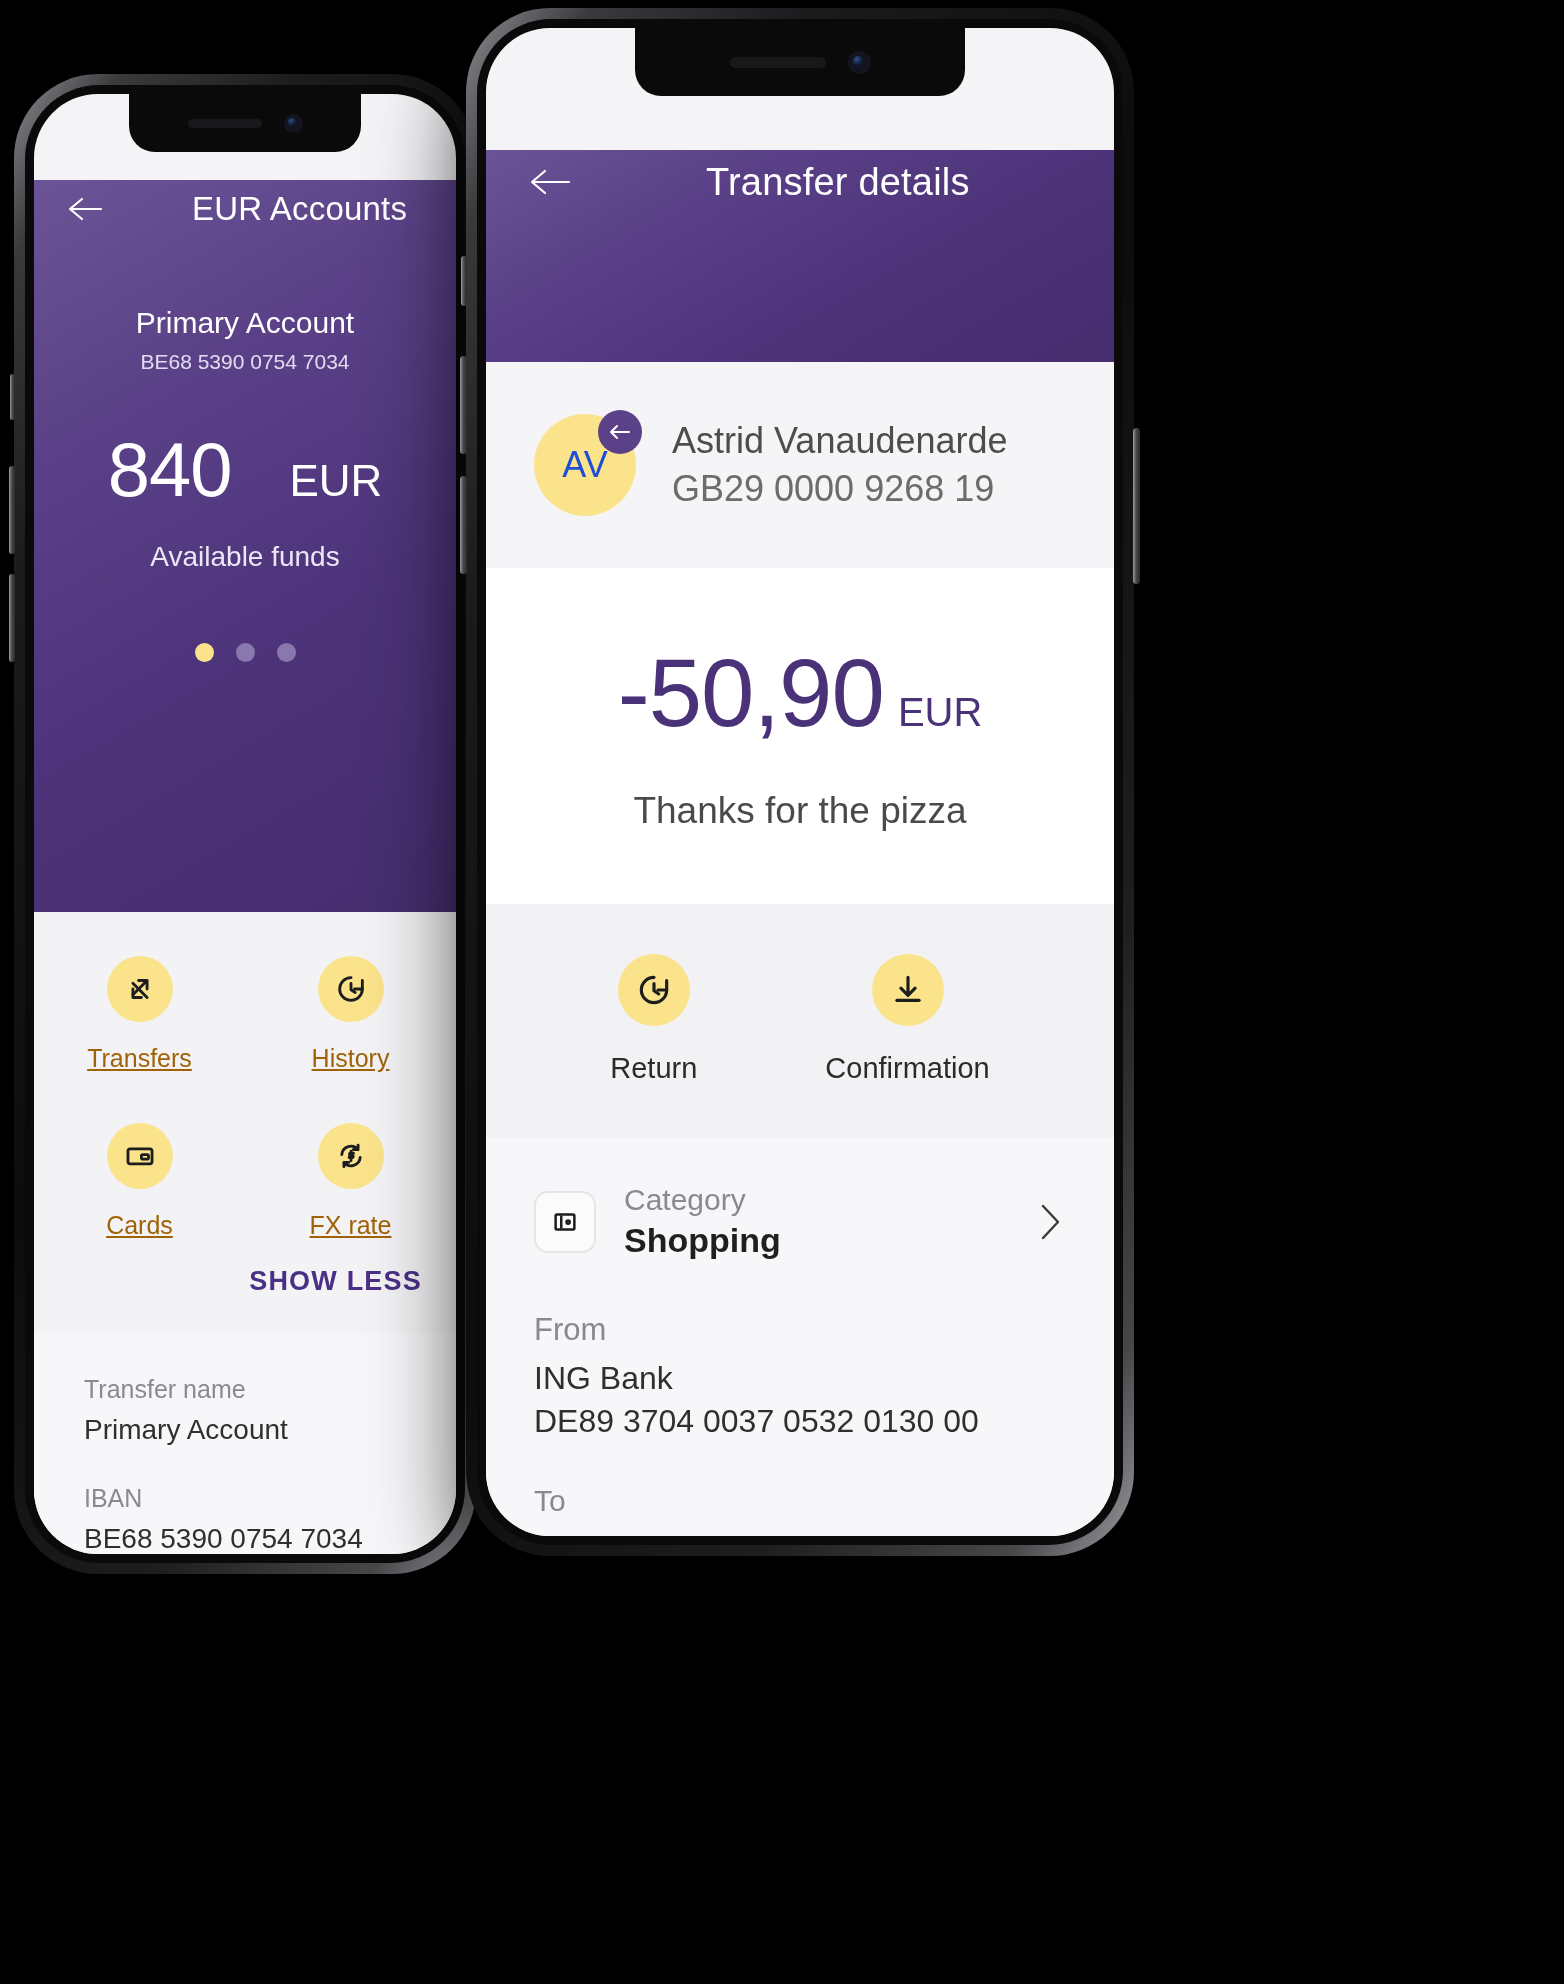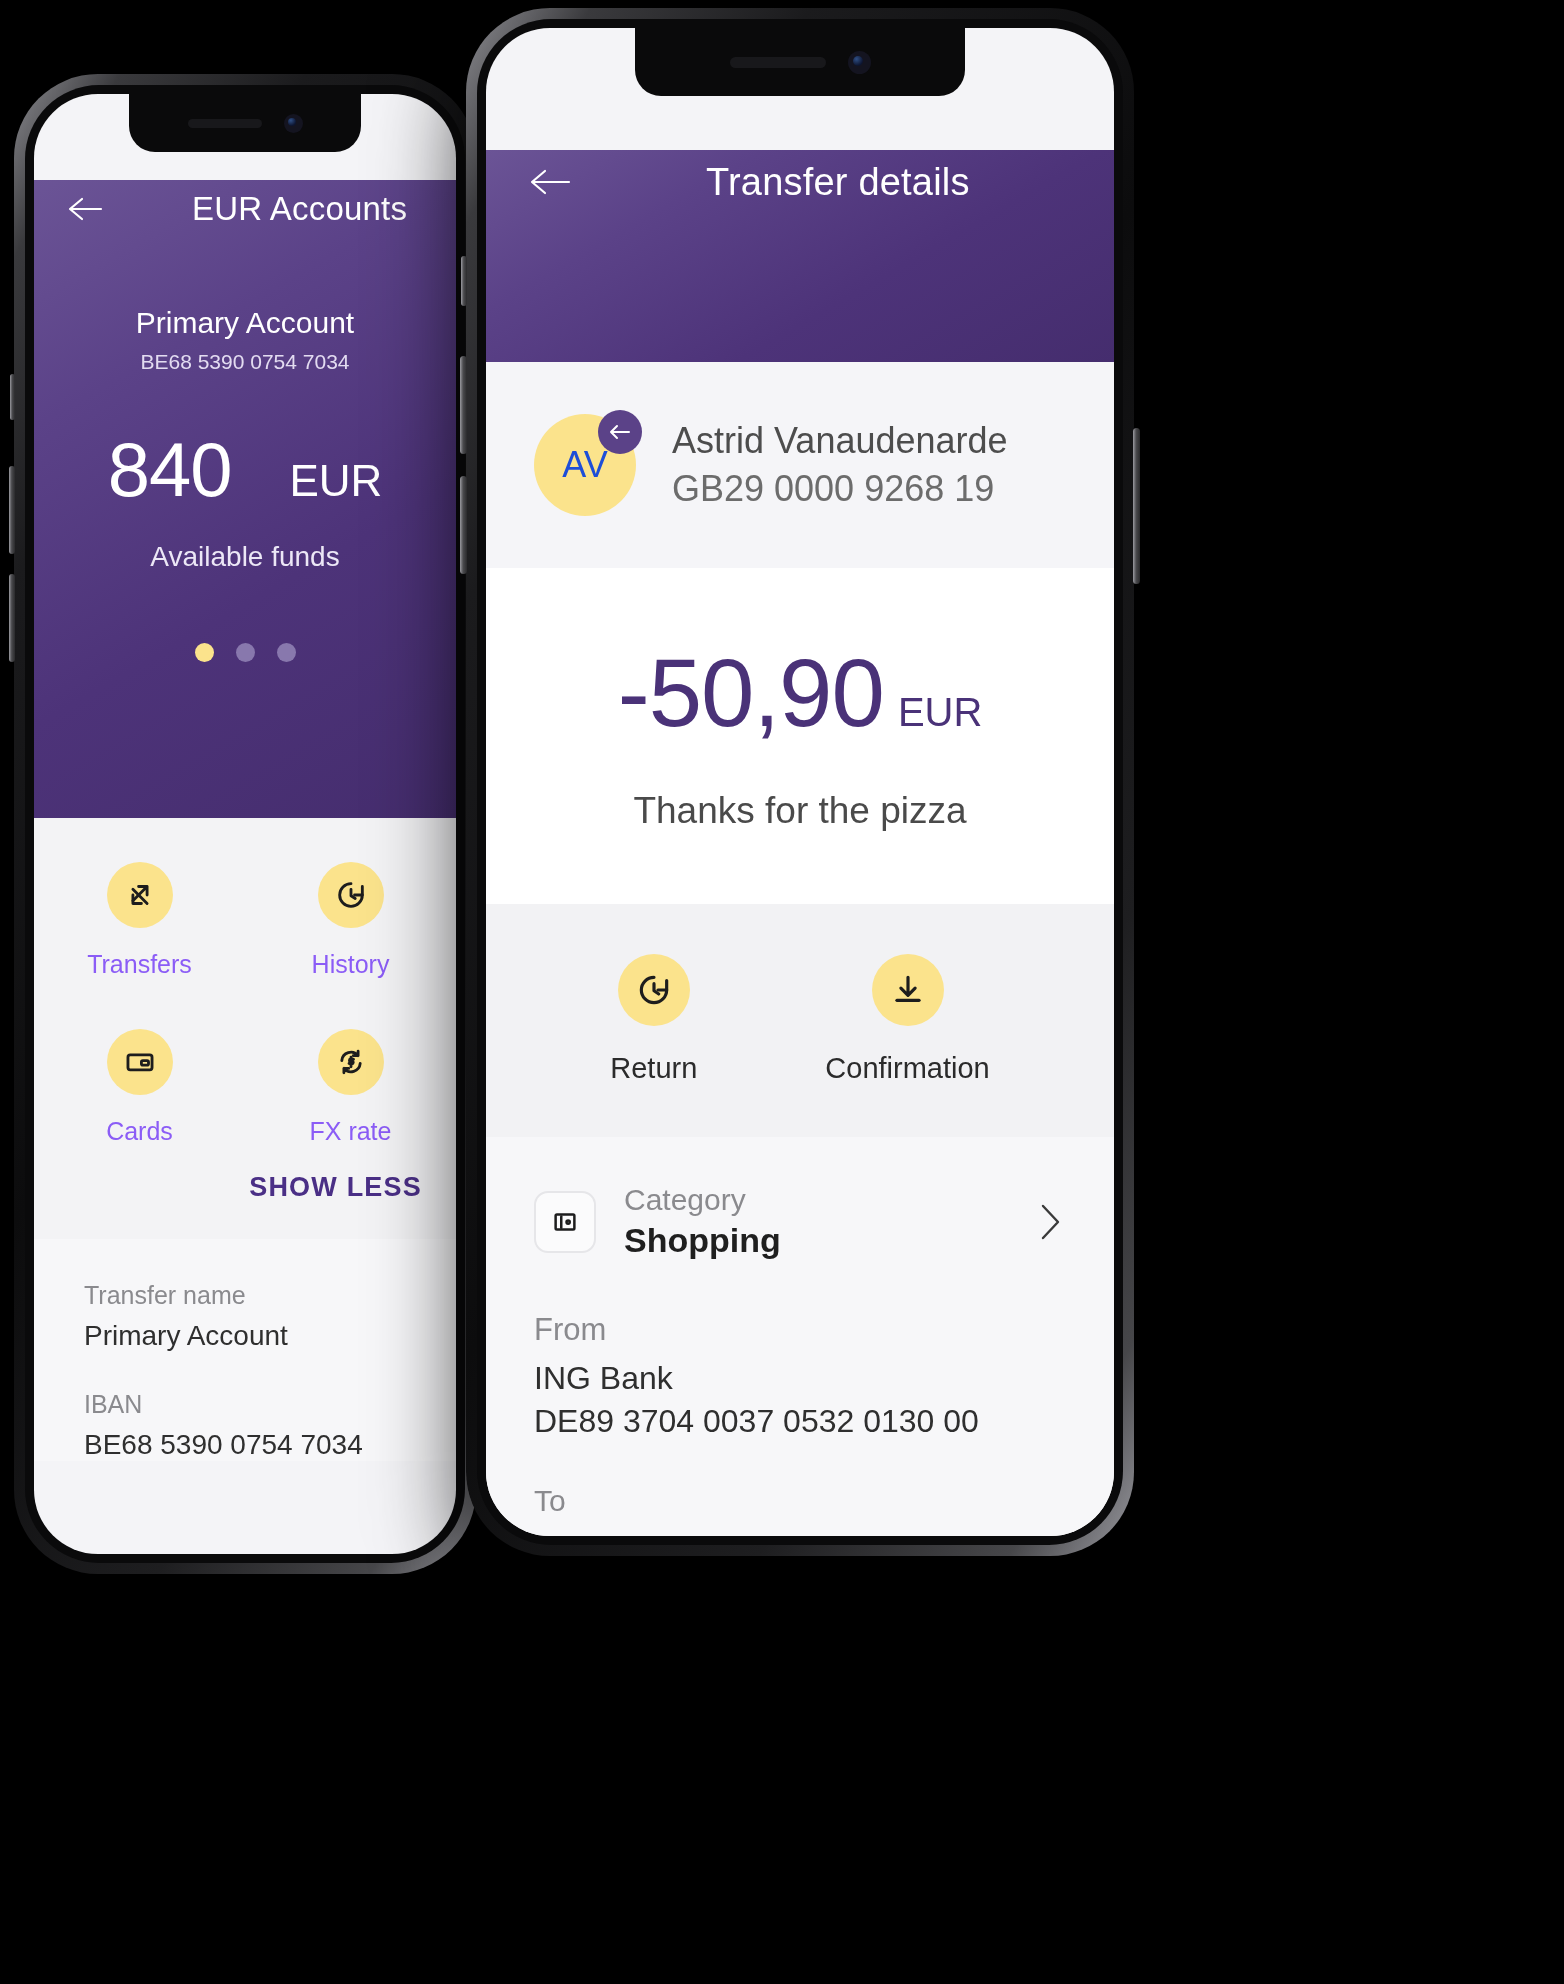--- a/index.html
+++ b/index.html
@@ -108,21 +108,21 @@
   .dot { border-radius:50%; background:#8878ad; }
   .dot.on { background:#fbe38c; }
 
   .quick { background:#f3f3f5; }
   .quick-grid { display:flex; flex-wrap:wrap; }
   .quick-item { text-align:center; }
   .quick-circle {
     background:#fbe38c; border-radius:50%;
     display:flex; align-items:center; justify-content:center; margin:0 auto;
   }
-  .quick-label { color:#8b5cf6; }
+  .quick-label { color:#a16207;text-decoration:underline; }
   .show-less { color:#4a2f86; font-weight:700; letter-spacing:1.2px; text-align:right; }
   .info-pane { background:#f7f7f9; }
   .ico { stroke:#1d1d1d; fill:none; stroke-width:2; stroke-linecap:round; stroke-linejoin:round; }
 </style>
 </head>
 <body>
 
 <div class="stage">
 
   <div class="phone" style="left:14px; top:74px; width:462px; height:1500px;">
@@ -134,21 +134,21 @@
     <div class="side-btn" style="left:-5px; top:500px; width:6px; height:88px;"></div>
     <div class="side-btn" style="right:-5px; top:452px; width:6px; height:140px;"></div>
 
     <div class="screen">
 
       <div class="notch" style="width:232px; height:58px;">
         <div class="speaker" style="width:74px; height:9px;"></div>
         <div class="camera" style="width:19px; height:19px;"></div>
       </div>
 
-      <div class="hero" style="height:638px; padding:0;">
+      <div class="hero" style="height:732px; padding:0;">
 
         <div class="appbar" style="height:58px; margin-top:86px; padding:0 26px;">
           <div style="width:50px;height:50px;display:flex;align-items:center;justify-content:center;">
             <svg width="40" height="30" viewBox="0 0 40 30">
               <path class="back-arrow" d="M17 5 L5 15 L17 25 M5 15 H36"></path>
             </svg>
           </div>
           <div class="appbar-title" style="font-size:33px; margin-left:82px;">EUR Accounts</div>
         </div>
 

